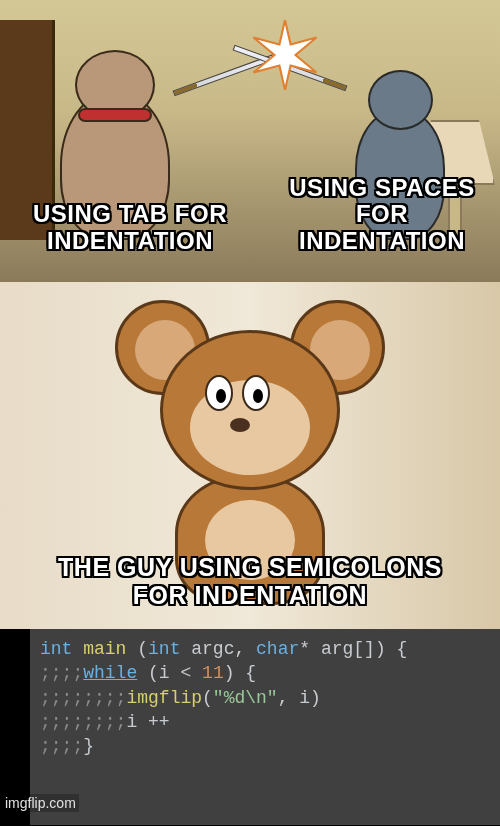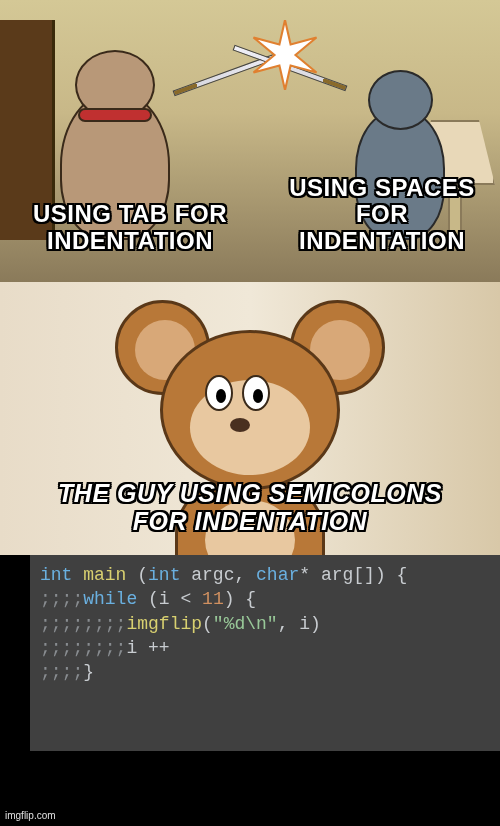--- a/index.html
+++ b/index.html
@@ -19,24 +19,23 @@
   .panel {
     position: relative;
     width: 100%;
   }
   .panel-1 {
     height: 282px;
     background: linear-gradient(to bottom, #d4c896 0%, #c8b888 40%, #8a7a5a 100%);
     overflow: hidden;
   }
   .panel-2 {
-    height: 273px;
+    height: 347px;
     background: linear-gradient(to right, #e8dcc8 0%, #f0e8d8 50%, #d8c8a8 100%);
     overflow: hidden;
-    font-style: italic;
   }
   .panel-3 {
     height: 196px;
     background: #404040;
     padding: 8px 10px;
     font-family: 'Courier New', monospace;
     font-size: 18px;
     line-height: 1.35;
     color: #c8ccd0;
     margin-left: 30px;
@@ -210,33 +209,33 @@
     position: absolute; top: 175px; left: 55px;
   }
   .jerry-belly {
     width: 90px; height: 80px;
     background: #e8c8a0;
     border-radius: 50%;
     position: absolute; top: 200px; left: 85px;
   }
   
   .code-line { white-space: pre; }
-  .kw { color: #6ab0e0; }
+  .kw { color: #6ab0e0; text-decoration: underline; }
   .type { color: #6ab0e0; }
   .fn { color: #d8d070; }
   .str { color: #98c898; }
   .num { color: #d09060; }
   .op { color: #c8ccd0; }
   .punct { color: #c8ccd0; }
   .semi { color: #888c90; }
   .watermark {
     position: absolute;
-    left: 2px; bottom: 4px;
+    left: 2px; bottom: 14px;
     font-family: Arial, sans-serif;
-    font-size: 10px;
+    font-size: 14px;
     color: #e0e0e0;
     background: rgba(0,0,0,0.25);
     padding: 1px 3px;
   }
 </style>
 </head>
 <body>
 
 <div class="meme-container">
 

